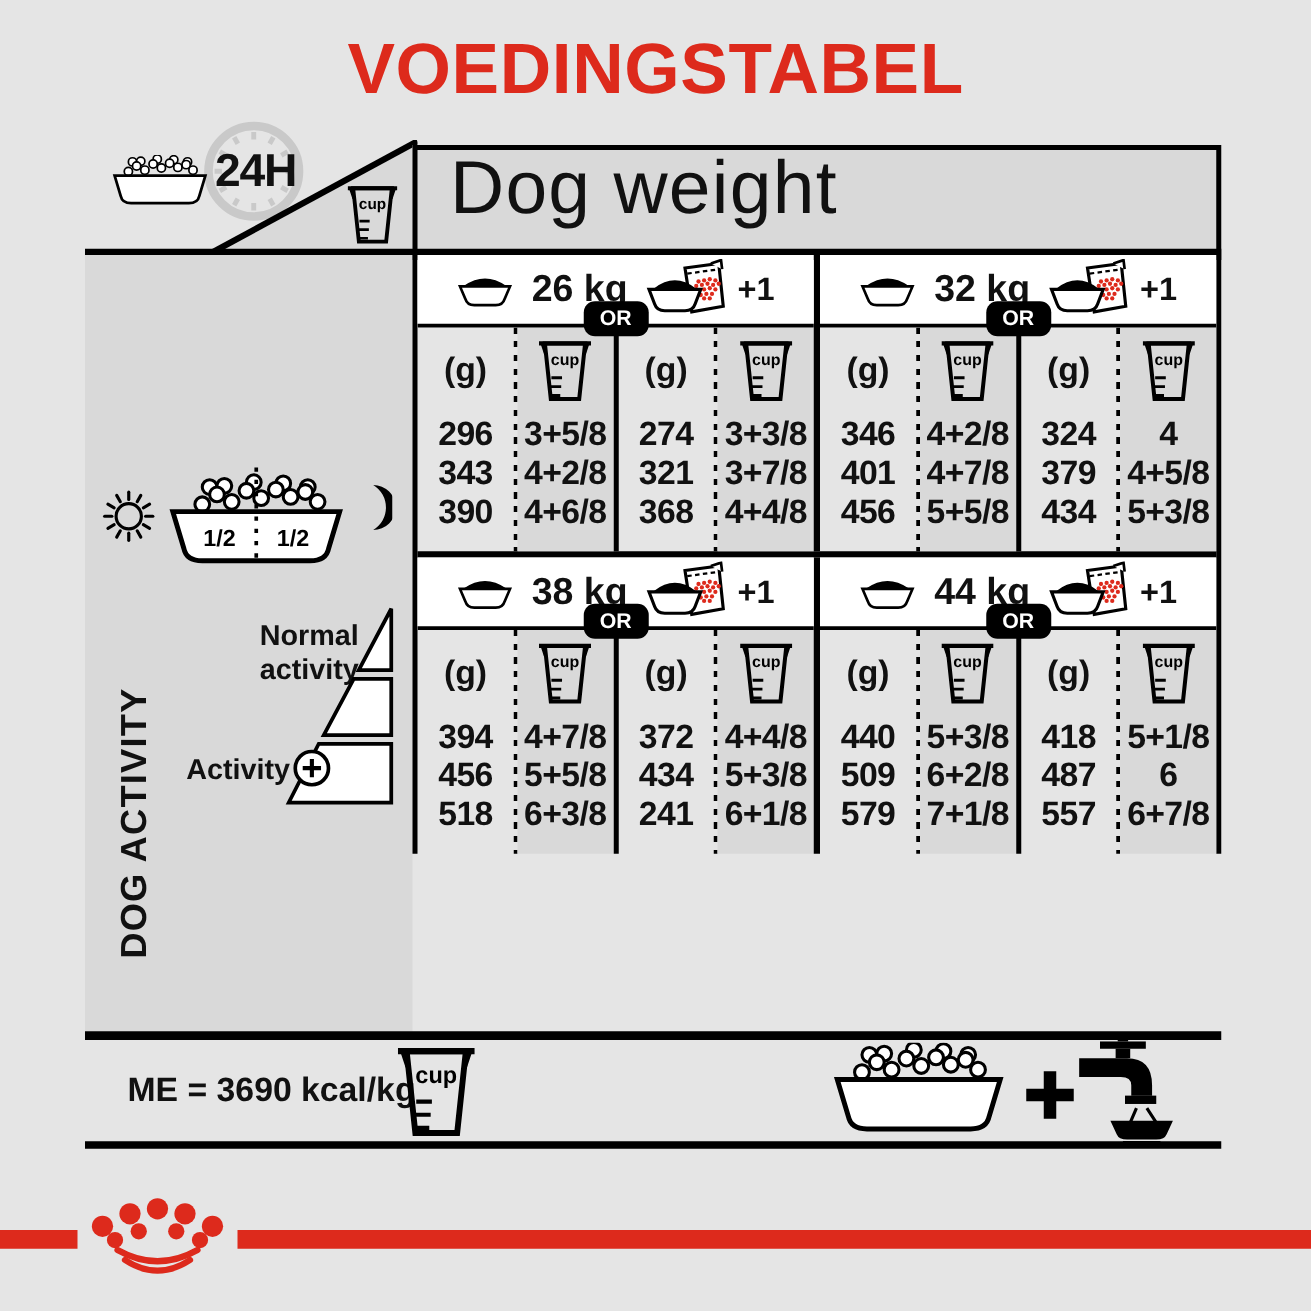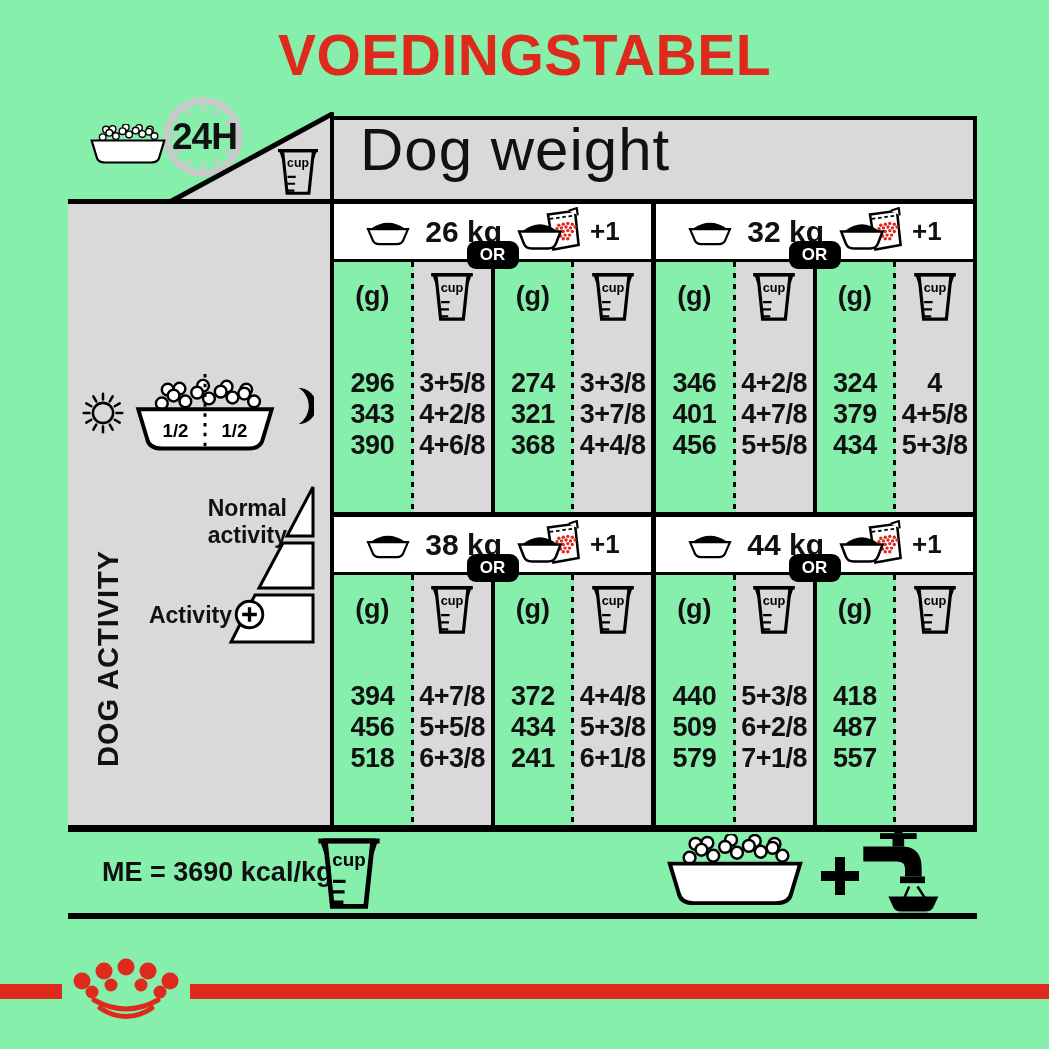--- a/index.html
+++ b/index.html
@@ -1,16 +1,16 @@
 <!DOCTYPE html>
 <html><head>
 <meta charset="utf-8">
 <style>
   html,body{margin:0;padding:0;background:#fff;}
-  .page{position:relative;width:1049px;height:1049px;background:#86efac;overflow:hidden;
+  .page{position:relative;width:1049px;height:1049px;background:#e5e5e5;overflow:hidden;
         font-family:"Liberation Sans","DejaVu Sans",sans-serif;color:#111;}
   .abs{position:absolute;}
   svg{display:block;}
   svg text{font-family:"Liberation Sans","DejaVu Sans",sans-serif;font-weight:bold;}
 
   
   .title{left:0;top:22px;width:100%;text-align:center;font-size:57px;font-weight:800;
          letter-spacing:.5px;}
 
   
@@ -22,21 +22,21 @@
 
   
   .sidebar{left:68px;top:204px;width:262px;height:621px;background:#d9d9d9;}
   .dogact{writing-mode:vertical-rl;transform:rotate(180deg);font-size:29px;font-weight:800;
           letter-spacing:1px;left:24px;top:285px;height:338px;text-align:center;}
   .actlbl{font-size:23px;font-weight:700;}
 
   
   .table{left:330px;top:204px;width:647px;border-left:4px solid #000;border-right:4px solid #000;
          box-sizing:border-box;}
-  .band{display:flex;height:308px;}
+  .band{display:flex;height:237px;}
   .hsep{height:5px;background:#000;}
   .vdiv{width:5px;background:#000;}
   .section{flex:1;display:flex;flex-direction:column;min-width:0;}
   .sec-head{position:relative;height:55px;border-bottom:3px solid #000;display:flex;
             align-items:center;justify-content:center;background:#fff;}
   .sec-head .wt{font-size:30px;font-weight:800;margin:0 10px 0 14px;white-space:nowrap;}
   .sec-head .p1{font-size:26px;font-weight:800;margin-left:6px;}
   .orb{position:absolute;left:50%;transform:translateX(-50%);top:37px;width:52px;height:28px;
        background:#000;border-radius:9px;color:#fff;display:flex;align-items:center;
        justify-content:center;font-size:17px;font-weight:800;z-index:5;}
@@ -533,20 +533,25 @@
               <div class="v">557</div>
             </div>
           </div>
           <div class="dot"></div>
           <div class="col cupcol">
             <div class="sub">
                 <svg width="42" height="53">
                   <use href="#ic-cup"></use>
                 </svg>
               </div>
+            <div class="vals">
+              <div class="v">5+1/8</div>
+              <div class="v">6</div>
+              <div class="v">6+7/8</div>
+            </div>
           </div>
         </div>
       </div>
     </div>
   </div>
 
   <div class="abs fline" style="top:825px;height:7px;"></div>
   <div class="abs ftext" style="left:102px;">ME = 3690 kcal/kg</div>
   <span class="abs" style="left:318px;top:834px;">
     <svg width="62" height="78">

